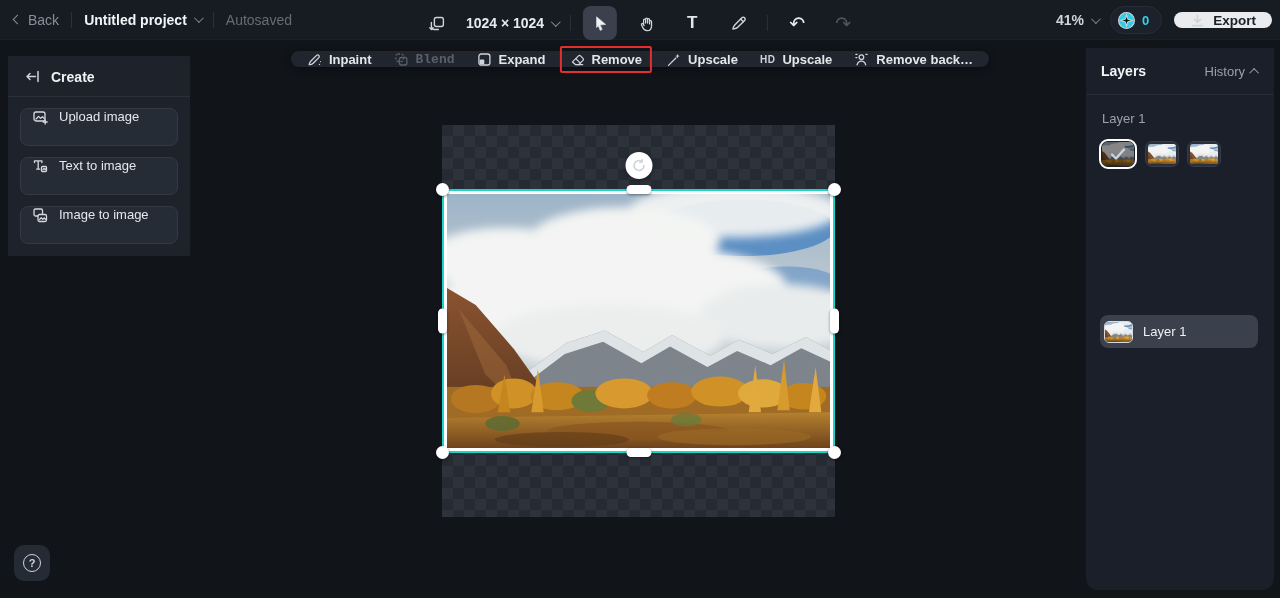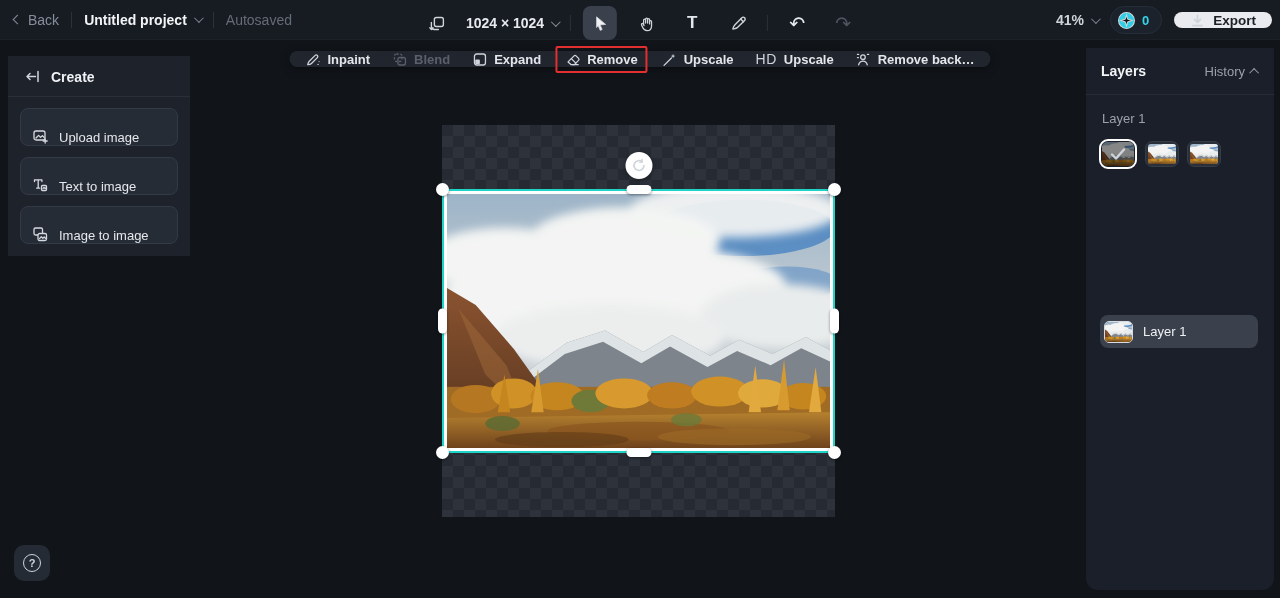--- a/index.html
+++ b/index.html
@@ -51,36 +51,36 @@
 
   
   .action-toolbar {
     position:absolute; left:50%; top:51px; transform:translateX(-50%);
     height:14px; background:#20252e; border-radius:8px;
     display:flex; align-items:center; gap:22px; padding:8px 16px;
     box-shadow:0 2px 10px rgba(0,0,0,.4); z-index:30; white-space:nowrap;
   }
   .at-item { display:flex; align-items:center; gap:7px; background:none; border:none;
     color:#e3e6ea; font:inherit; font-size:13px; font-weight:600; cursor:pointer; }
-  .at-item.disabled { color:#596069; }
+  .at-item.disabled { color:#596069;font-family:Liberation Mono, monospace; }
   .at-item.disabled svg { stroke:#596069 !important; }
   .at-item.highlighted { border:2px solid #e1302f; padding:4px 8px; border-radius:2px; margin:0 -8px; }
   .at-icon { display:grid; place-items:center; }
   .at-icon svg { stroke:#cfd4da; }
-  .hd-badge { font-size:14px; font-weight:400; letter-spacing:.5px; color:#cfd4da; }
+  .hd-badge { font-size:10px; font-weight:700; letter-spacing:.5px; color:#cfd4da; }
 
   
   .left-panel {
     position:absolute; left:8px; top:56px; width:182px;
     background:#1d222b; border-radius:1px; padding-bottom:12px; z-index:20;
   }
   .lp-head { display:flex; align-items:center; gap:10px; padding:12px 16px 11px; }
   .lp-title { font-size:14px; font-weight:700; color:#f0f2f5; }
   .lp-divider { height:1px; background:#2a303a; }
-  .lp-btn { display:flex; align-items:flex-end; gap:10px; width:158px; height:38px; margin:11px 12px 0;
+  .lp-btn { display:flex; align-items:flex-start; gap:10px; width:158px; height:38px; margin:11px 12px 0;
     background:#262c36; border:1px solid #333a46; border-radius:8px; padding:0 11px;
     color:#e4e7eb; font:inherit; font-size:13px; cursor:pointer; }
   .lp-btn svg { stroke:#d6dae0; }
 
   
   .help-btn { position:absolute; left:14px; top:545px; width:36px; height:36px;
     background:#252b34; border:none; border-radius:10px; display:grid; place-items:center;
     cursor:pointer; z-index:20; }
   .help-circle { width:18px; height:18px; border:1.5px solid #cfd4da; border-radius:50%;
     display:grid; place-items:center; color:#cfd4da; font-size:11px; font-weight:700; }

